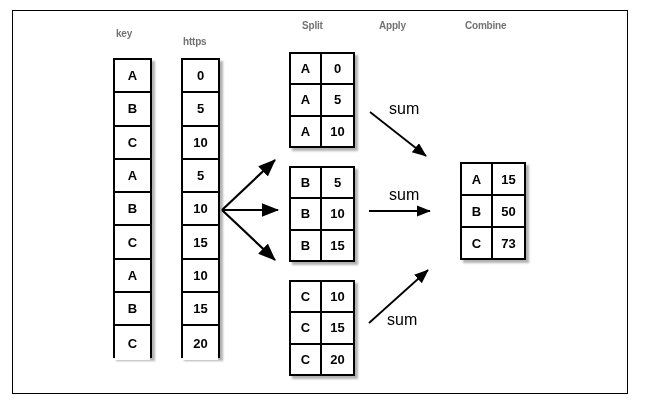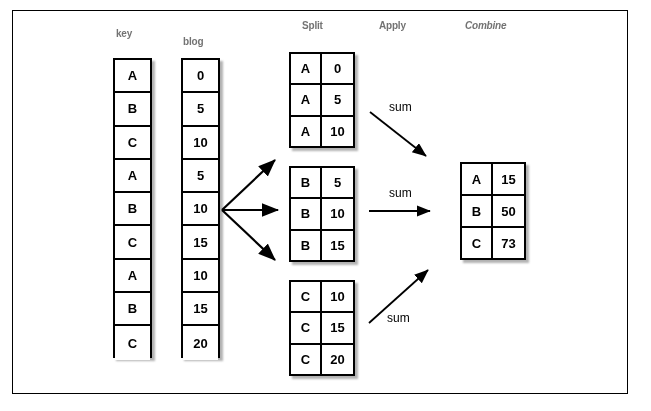--- a/index.html
+++ b/index.html
@@ -82,21 +82,21 @@
     justify-content: center;
     font-weight: bold;
     font-size: 13px;
     color: #000000;
     box-sizing: border-box;
   }
   .grp .c.left { border-right: 2px solid #000000; }
 
   .arrowlabel {
     position: absolute;
-    font-size: 12px;
+    font-size: 16px;
     color: #000000;
     font-family: "Liberation Sans", sans-serif;
     white-space: nowrap;
   }
 
   #arrows {
     position: absolute;
     left: 0; top: 0;
     width: 651px; height: 411px;
     pointer-events: none;
@@ -114,24 +114,24 @@
   }
 </style>
 </head>
 <body>
 
 <div id="page">
 
   <div id="frame"></div>
 
   <div class="hdr" style="left:116px; top:28px;">key</div>
-  <div class="hdr" style="left:183px; top:36px;">blog</div>
+  <div class="hdr" style="left:183px; top:36px;">https</div>
   <div class="hdr" style="left:302px; top:20px;">Split</div>
   <div class="hdr" style="left:379px; top:20px;">Apply</div>
-  <div class="hdr" style="left:465px; top:20px;font-style:italic;">Combine</div>
+  <div class="hdr" style="left:465px; top:20px;">Combine</div>
 
   <div class="col" style="left:113px; top:58px; width:39px; height:300px;">
     <div class="cell">A</div>
     <div class="cell">B</div>
     <div class="cell">C</div>
     <div class="cell">A</div>
     <div class="cell">B</div>
     <div class="cell">C</div>
     <div class="cell">A</div>
     <div class="cell">B</div>

